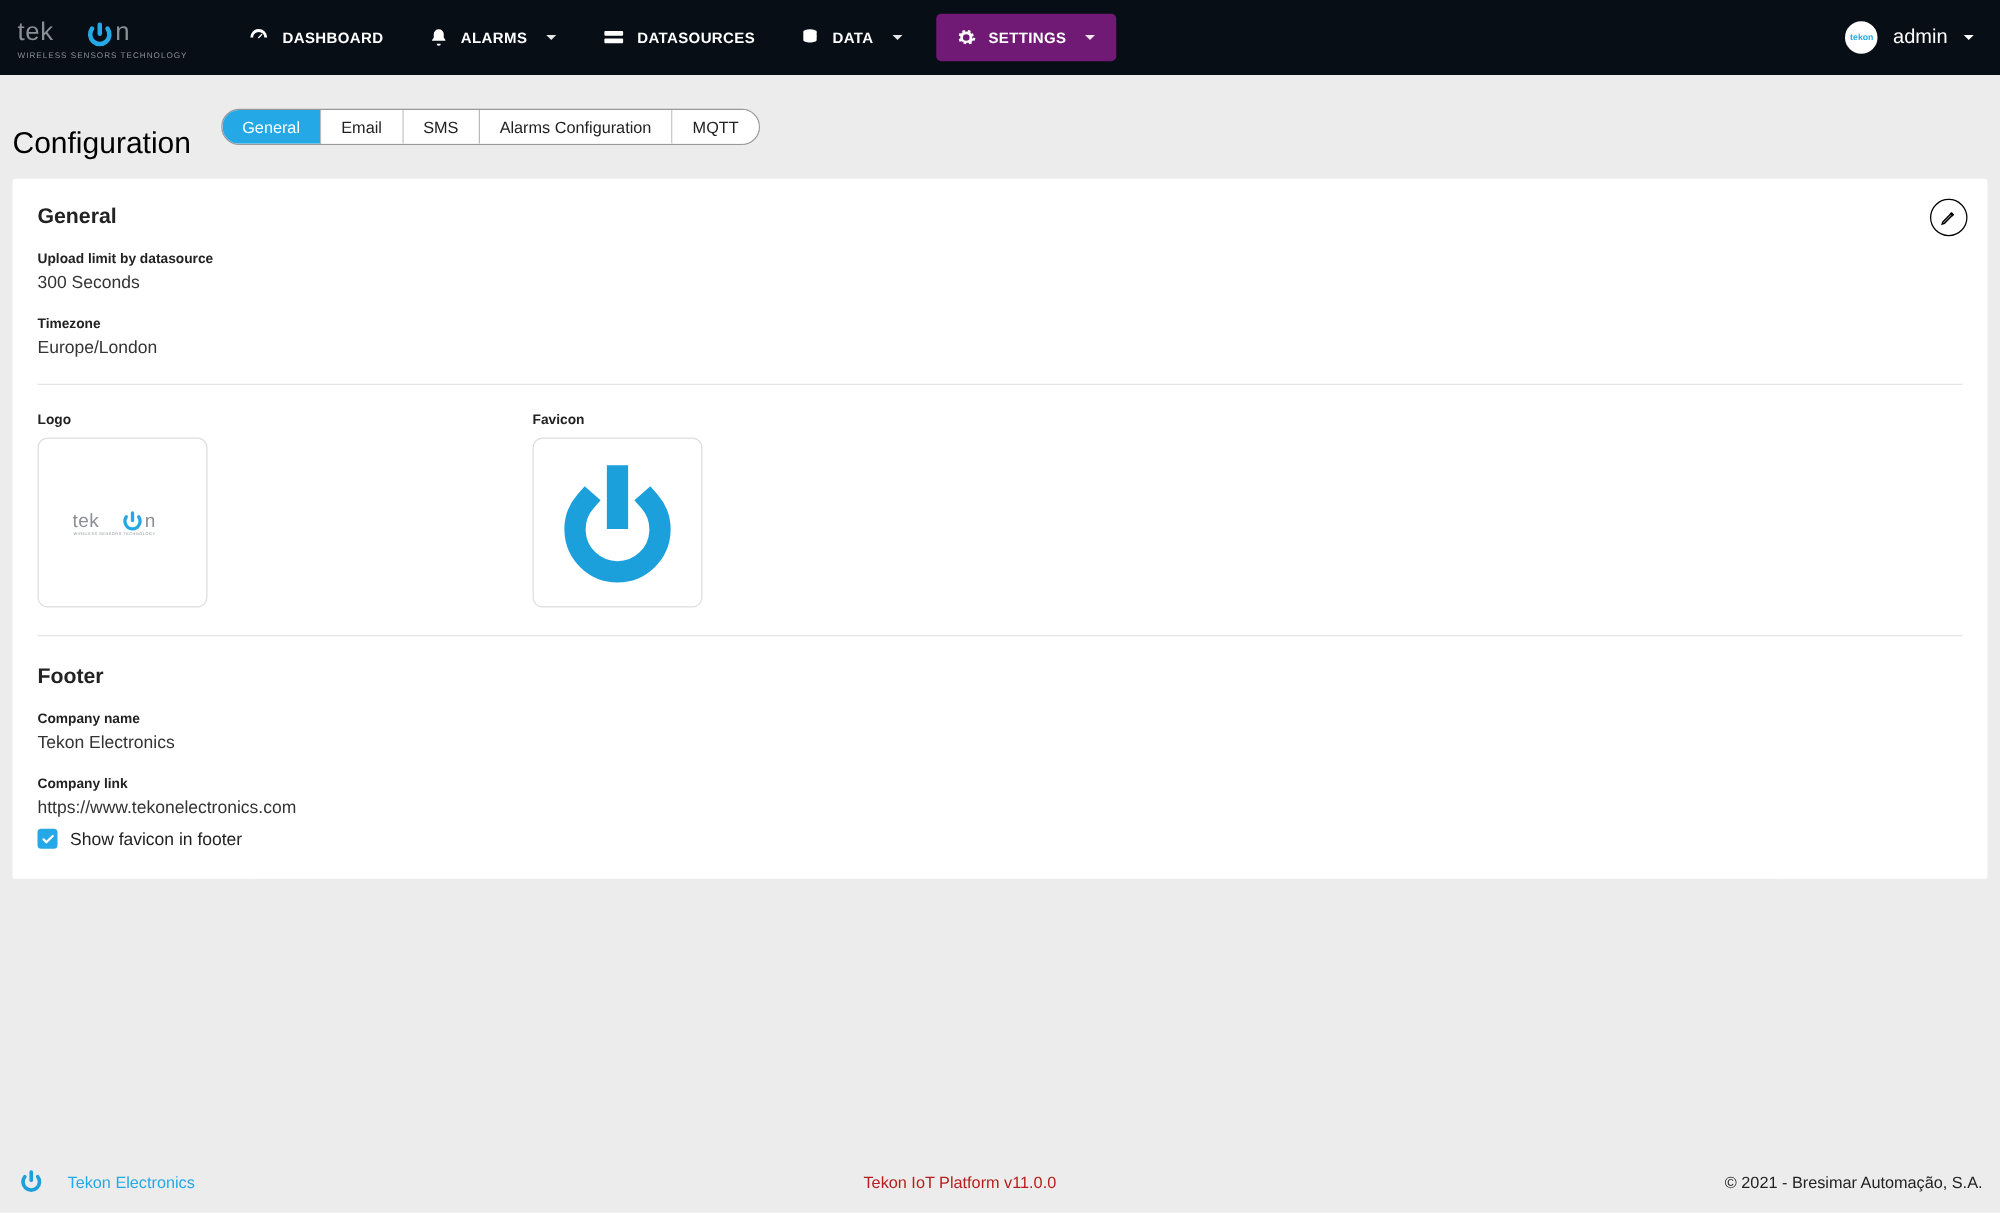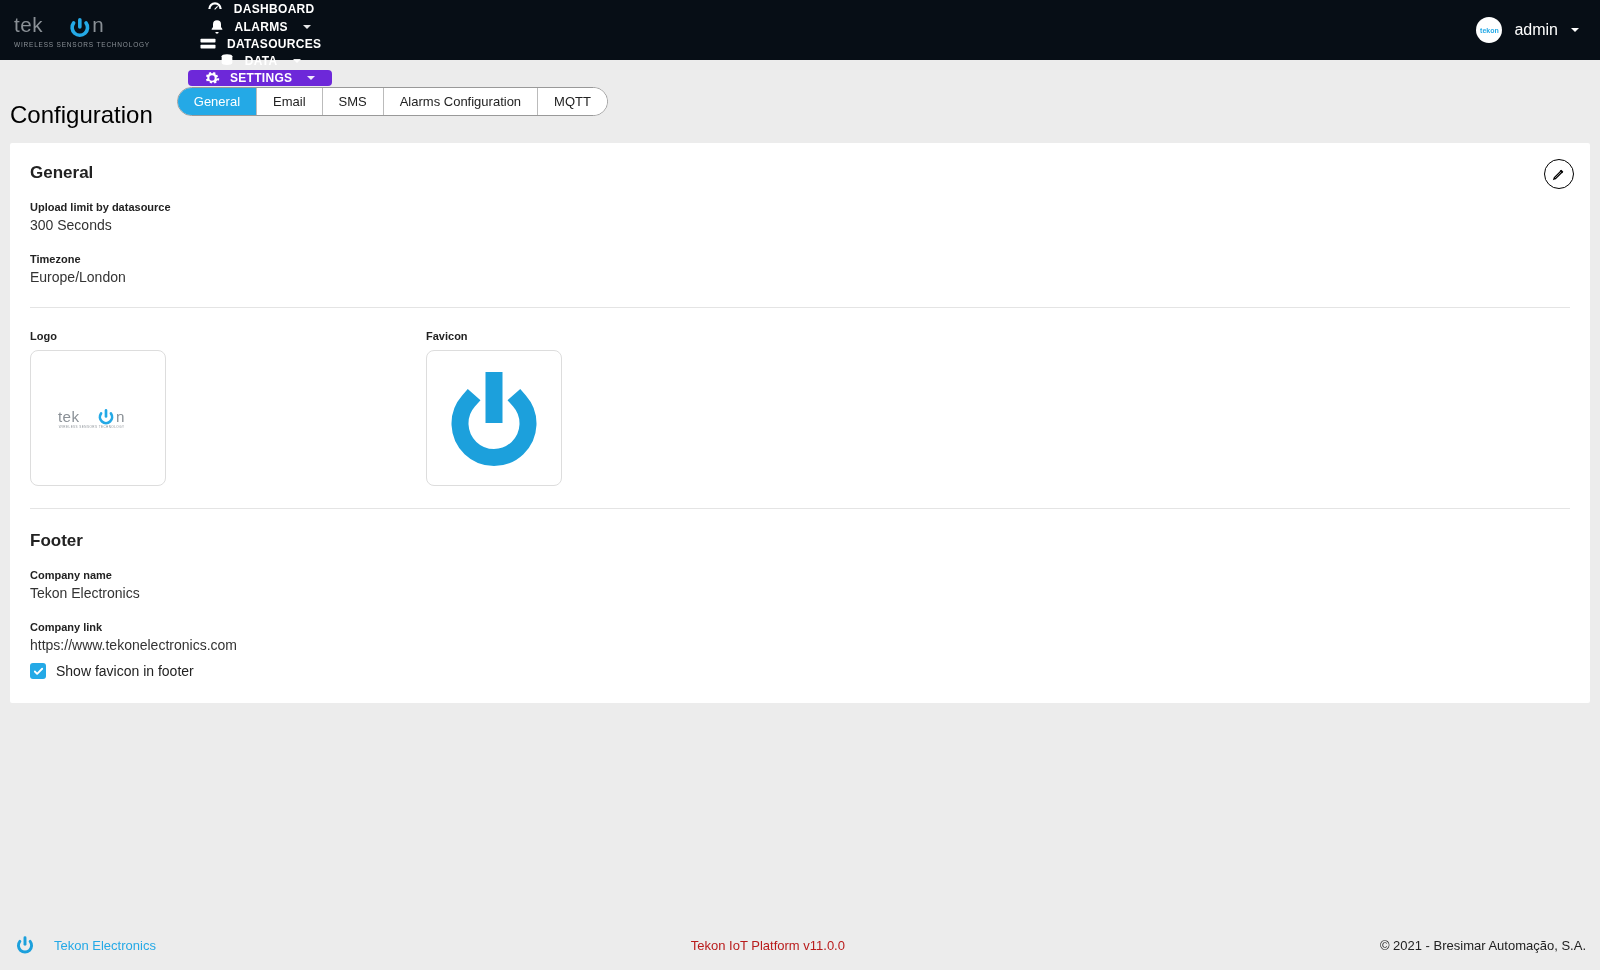--- a/index.html
+++ b/index.html
@@ -23,30 +23,30 @@
   }
   .brand {
     display: flex;
     align-items: center;
     padding: 0 10px 0 4px;
     margin-right: 20px;
   }
   .brand svg { display:block; }
   .brand-text { display:flex; flex-direction:column; justify-content:center; }
   .brand-sub { font-size:6.5px; letter-spacing:0.8px; color:#8a9096; font-weight:500;}
-  .nav-items { display:flex; align-items:center; height:100%;flex-direction:column; }
+  .nav-items { display:flex; align-items:center; height:100%; }
   .nav-item {
     display:flex; align-items:center;
     padding:0 18px; height:100%;
     font-size:12px; font-weight:700; letter-spacing:0.3px;
     color:#fff; cursor:pointer; gap:10px;
   }
   .nav-item .chev { margin-left:4px; opacity:0.9;}
   .nav-item.settings {
-    background:#6d28d9;
+    background:#701a75;
     border-radius:4px;
     height:38px; margin:0 8px;
     padding:0 16px;
   }
   .nav-spacer { flex:1; }
   .user-area { display:flex; align-items:center; gap:12px; padding-right:10px;}
   .avatar {
     width:26px; height:26px; border-radius:50%;
     background:#fff; display:flex; align-items:center; justify-content:center;
     font-size:7px; color:#24A9E6; font-weight:700;

